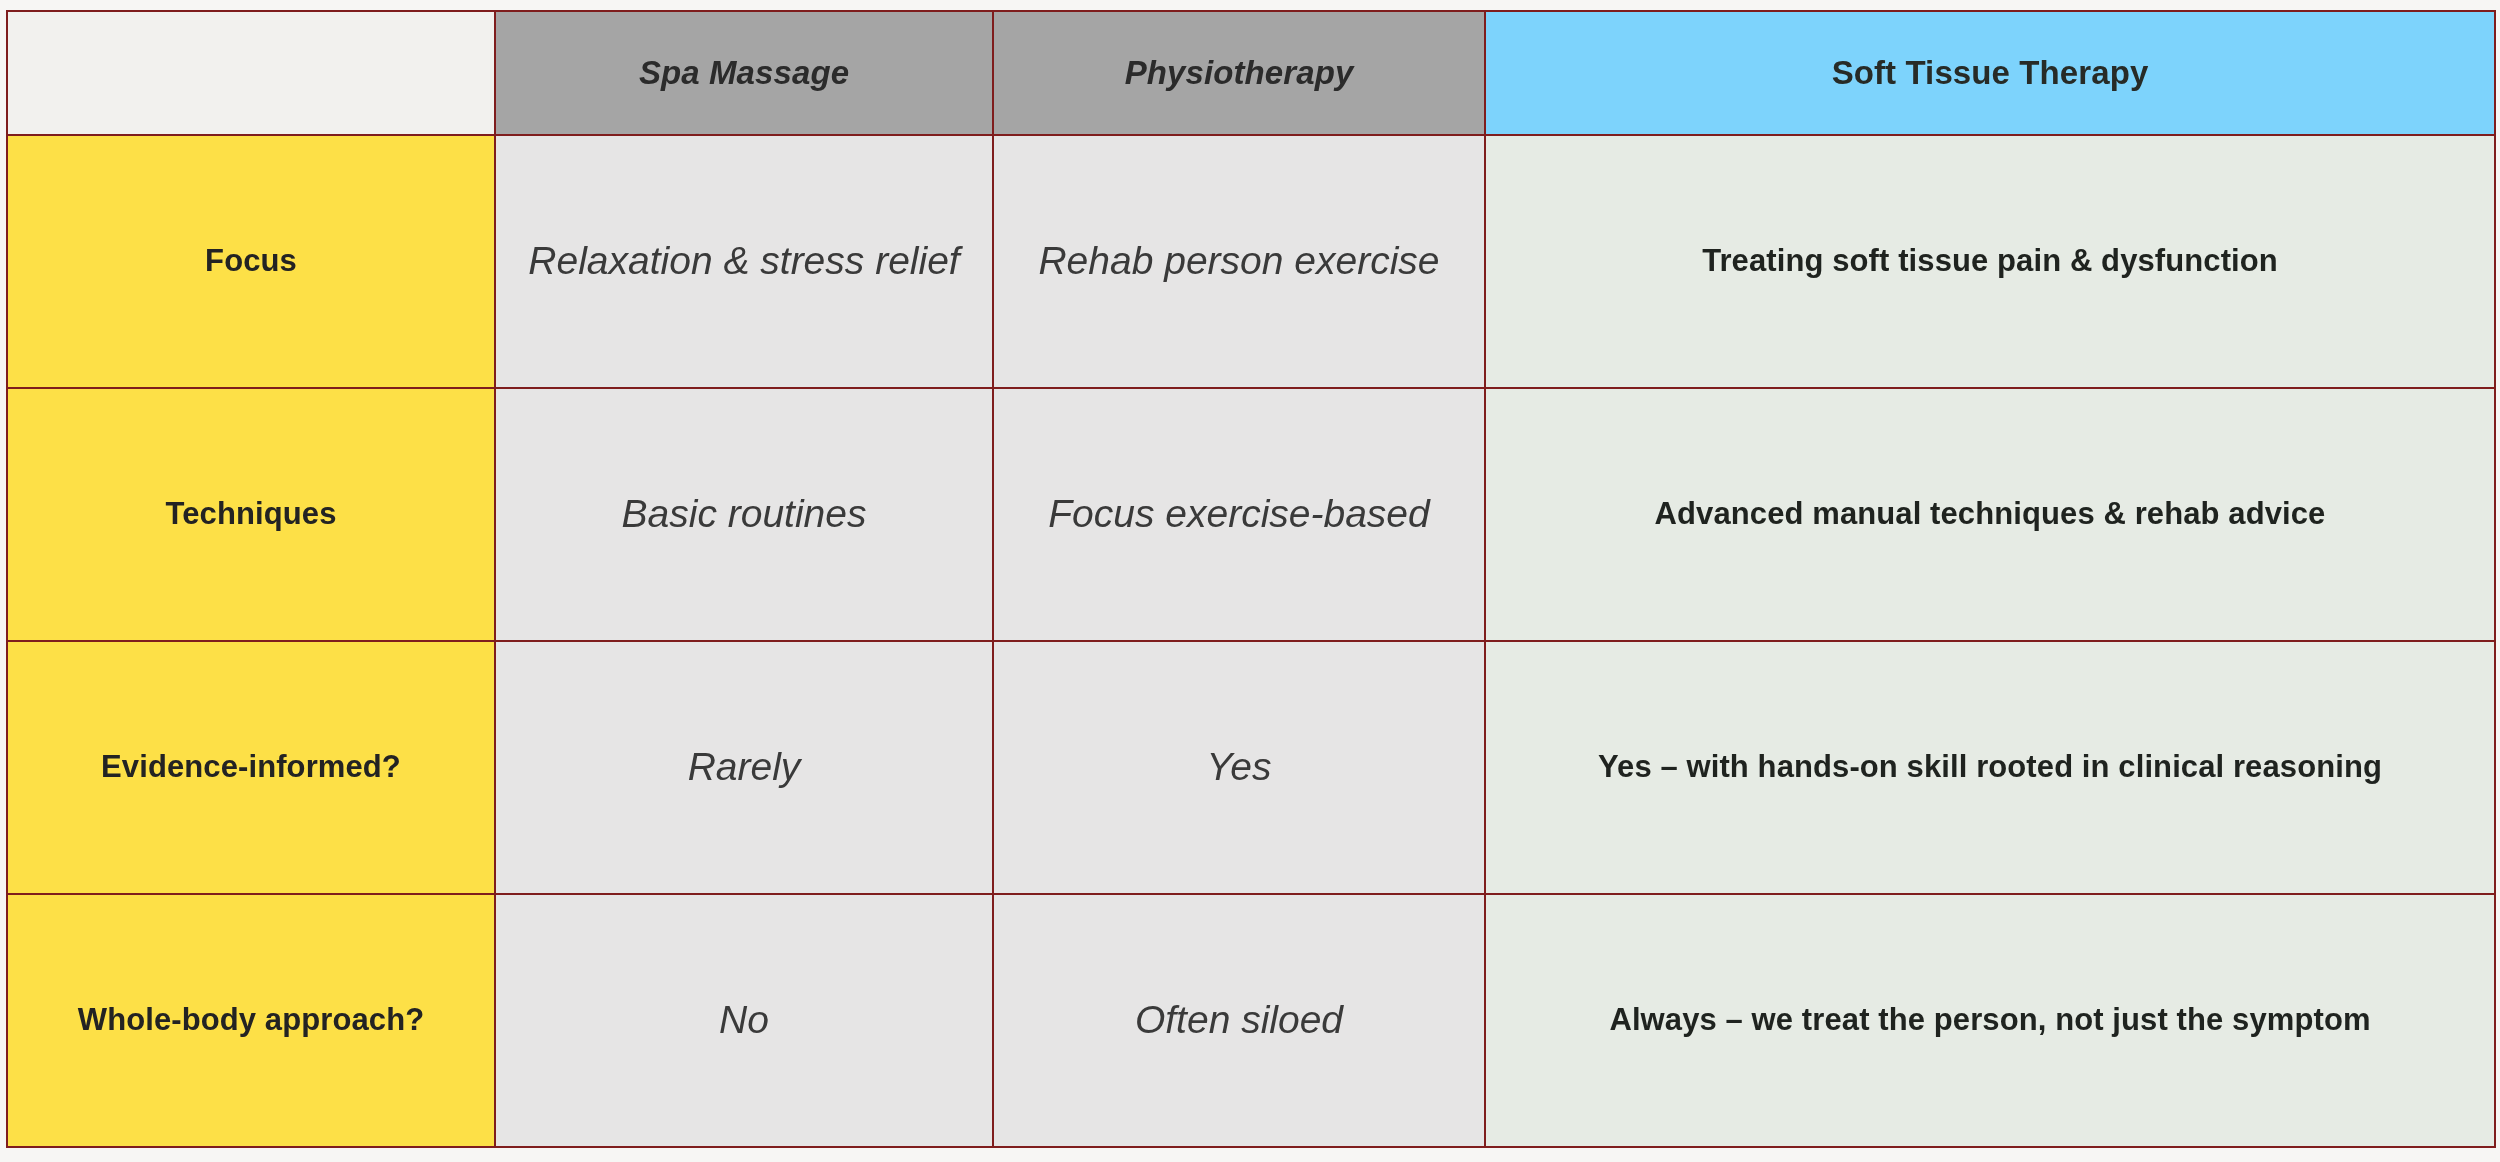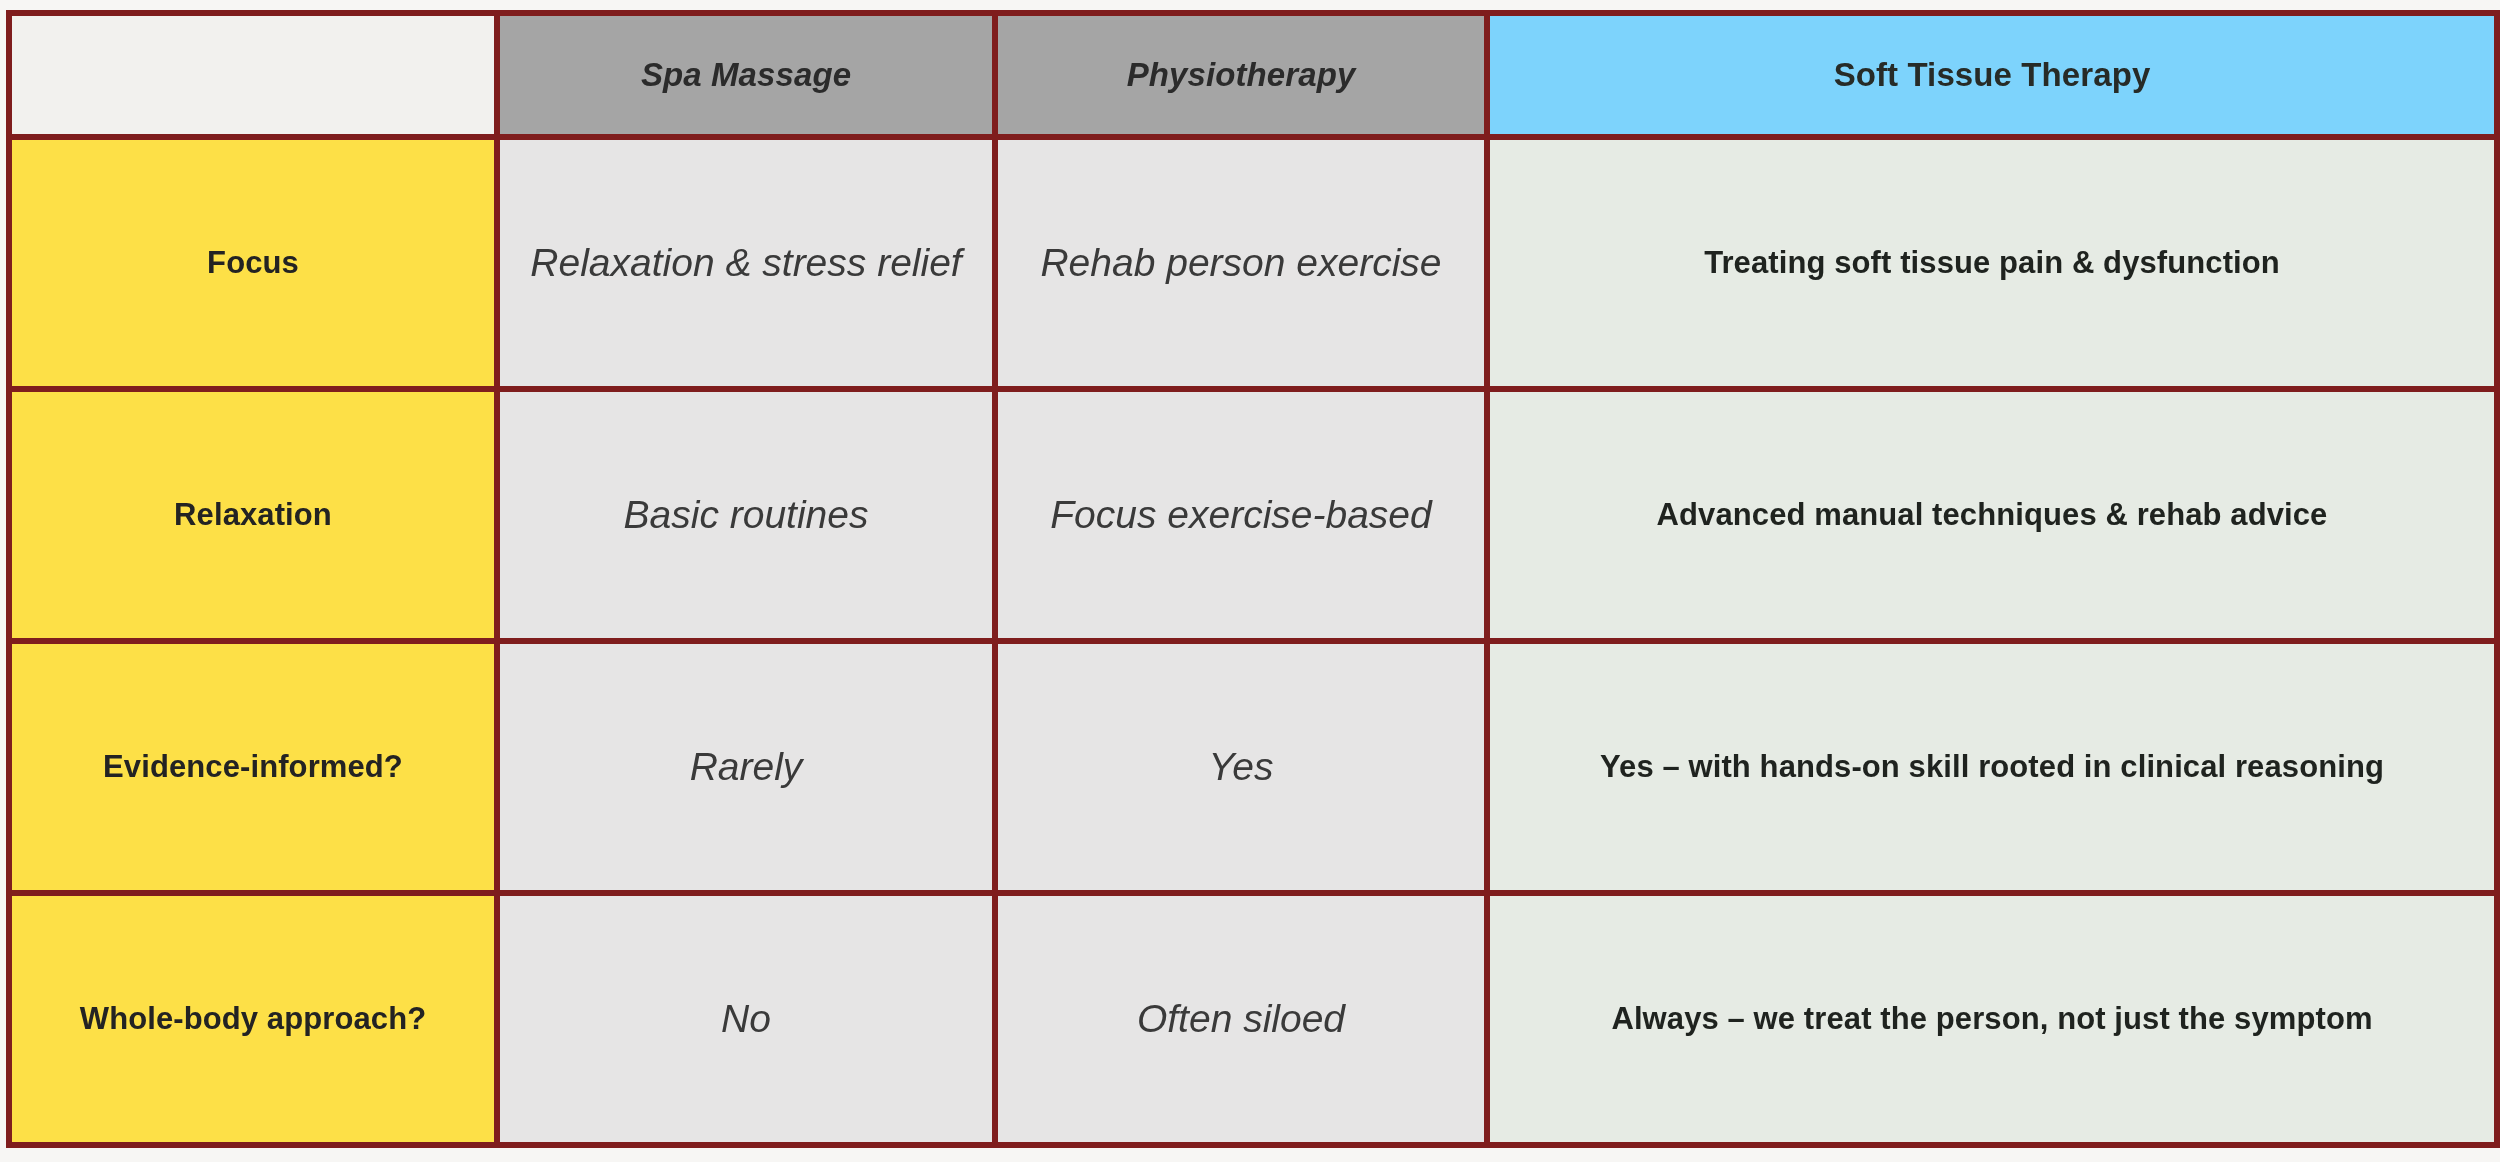--- a/index.html
+++ b/index.html
@@ -27,21 +27,21 @@
   }
 
   col.c-label { width: 488px; }
   col.c-spa   { width: 498px; }
   col.c-phys  { width: 492px; }
   col.c-sts   { width: 1010px; }
 
   
   table.cmp th,
   table.cmp td {
-    border: 6px solid #7f1d1d;
+    border: 2px solid #7f1d1d;
     text-align: center;
     vertical-align: middle;
     padding: 10px 22px;
     line-height: 1.25;
   }
 
   
   tr.head-row { height: 124px; }
 
   th.h-corner {
@@ -118,21 +118,21 @@
     <tbody>
 
       <tr class="body-row">
         <td class="c-rowlabel">Focus</td>
         <td class="c-gray">Relaxation &amp; stress relief</td>
         <td class="c-gray">Rehab person exercise</td>
         <td class="c-green">Treating soft tissue pain &amp; dysfunction</td>
       </tr>
 
       <tr class="body-row">
-        <td class="c-rowlabel">Relaxation</td>
+        <td class="c-rowlabel">Techniques</td>
         <td class="c-gray">Basic routines</td>
         <td class="c-gray">Focus exercise-based</td>
         <td class="c-green">Advanced manual techniques &amp; rehab advice</td>
       </tr>
 
 
       <tr class="body-row">
         <td class="c-rowlabel">Evidence-informed?</td>
         <td class="c-gray">Rarely</td>
         <td class="c-gray">Yes</td>

